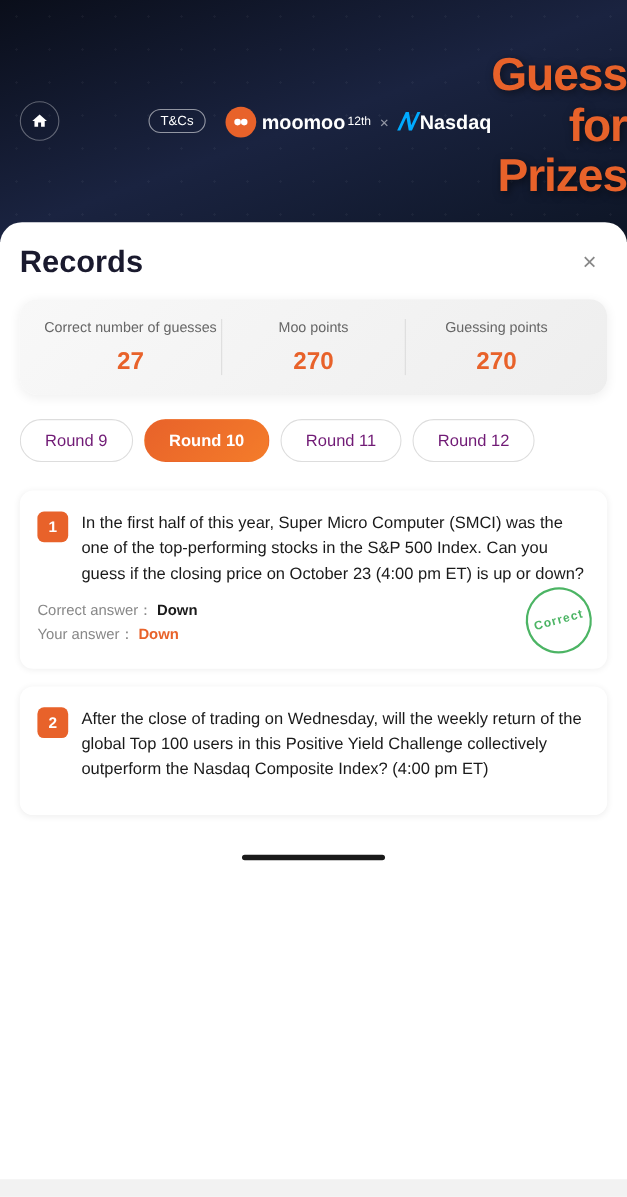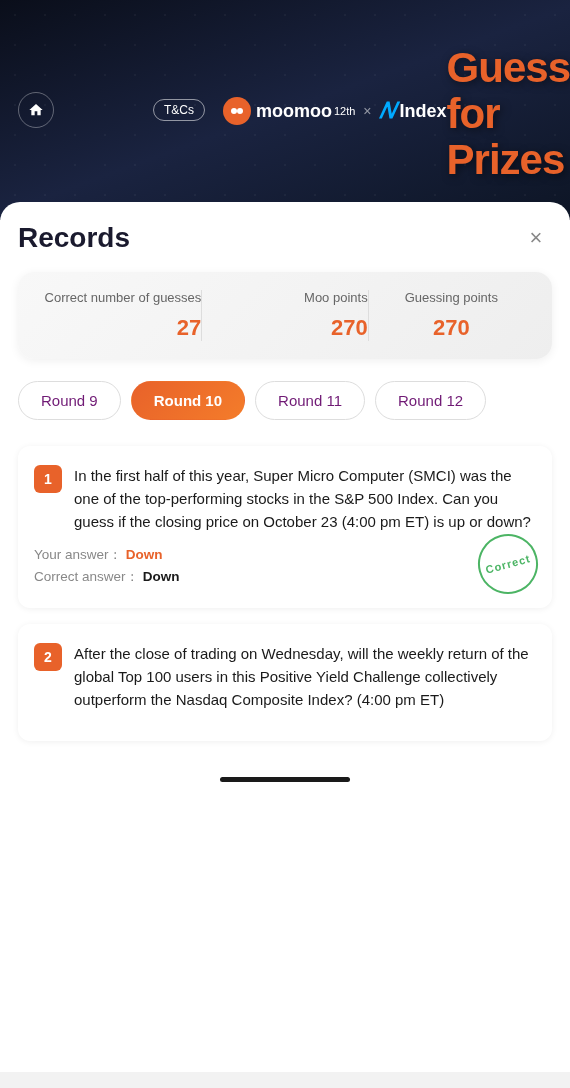--- a/index.html
+++ b/index.html
@@ -102,21 +102,21 @@
     }
     .nasdaq-text {
       color: white;
       font-size: 18px;
       font-weight: 600;
     }
     .main-title {
       position: relative;
       z-index: 2;
       margin-top: 8px;
-      text-align: left;
+      text-align: right;
     }
     .main-title h1 {
       font-size: 42px;
       font-weight: 900;
       color: #cccccc;
       letter-spacing: -1px;
       line-height: 1.1;
       text-shadow: 2px 2px 8px #00000088;
     }
     .main-title h1 span {
@@ -176,21 +176,20 @@
       align-items: center;
       margin-bottom: 22px;
       box-shadow: 0 2px 10px #00000010;
     }
     .stat-item {
       text-align: center;
       flex: 1;
     }
     .stat-item:not(:last-child) {
       border-right: 1px solid #ddd;
-      text-align: right;
     }
     .stat-label {
       font-size: 13px;
       color: #666;
       line-height: 1.3;
       margin-bottom: 8px;
     }
     .stat-value {
       font-size: 22px;
       font-weight: 800;
@@ -327,21 +326,21 @@
           <circle cx="8" cy="12" r="4"></circle>
             <circle cx="16" cy="12" r="4"></circle>
         </svg>
       </div>
       <span class="moomoo-text">moomoo</span>
       <sup class="moomoo-12th">12th</sup>
     </div>
     <span class="times-sign">×</span>
     <div class="nasdaq-logo">
       <span class="nasdaq-n">𝑁</span>
-      <span class="nasdaq-text">Index</span>
+      <span class="nasdaq-text">Nasdaq</span>
     </div>
   </div>
 
   <div class="main-title">
     <h1>
       <span>Guess for </span><span style="color:#e8622a">Prizes</span>
     </h1>
   </div>
 
 </div>
@@ -376,26 +375,26 @@
   </div>
 
   <div class="questions-list">
 
     <div class="question-item">
       <div class="question-header">
         <div class="question-num">1</div>
         <div class="question-text">In the first half of this year, Super Micro Computer (SMCI) was the one of the top-performing stocks in the S&amp;P 500 Index. Can you guess if the closing price on October 23 (4:00 pm ET) is up or down?</div>
       </div>
       <div class="answer-row">
+        <span class="label">Correct answer：</span>
+        <span class="correct-answer">Down</span>
+      </div>
+      <div class="answer-row">
         <span class="label">Your answer：</span>
         <span class="user-answer">Down</span>
-      </div>
-      <div class="answer-row">
-        <span class="label">Correct answer：</span>
-        <span class="correct-answer">Down</span>
       </div>
       <div class="correct-stamp">Correct</div>
     </div>
 
     <div class="question-item">
       <div class="question-header">
         <div class="question-num">2</div>
         <div class="question-text">After the close of trading on Wednesday, will the weekly return of the global Top 100 users in this Positive Yield Challenge collectively outperform the Nasdaq Composite Index? (4:00 pm ET)</div>
       </div>
     </div>

